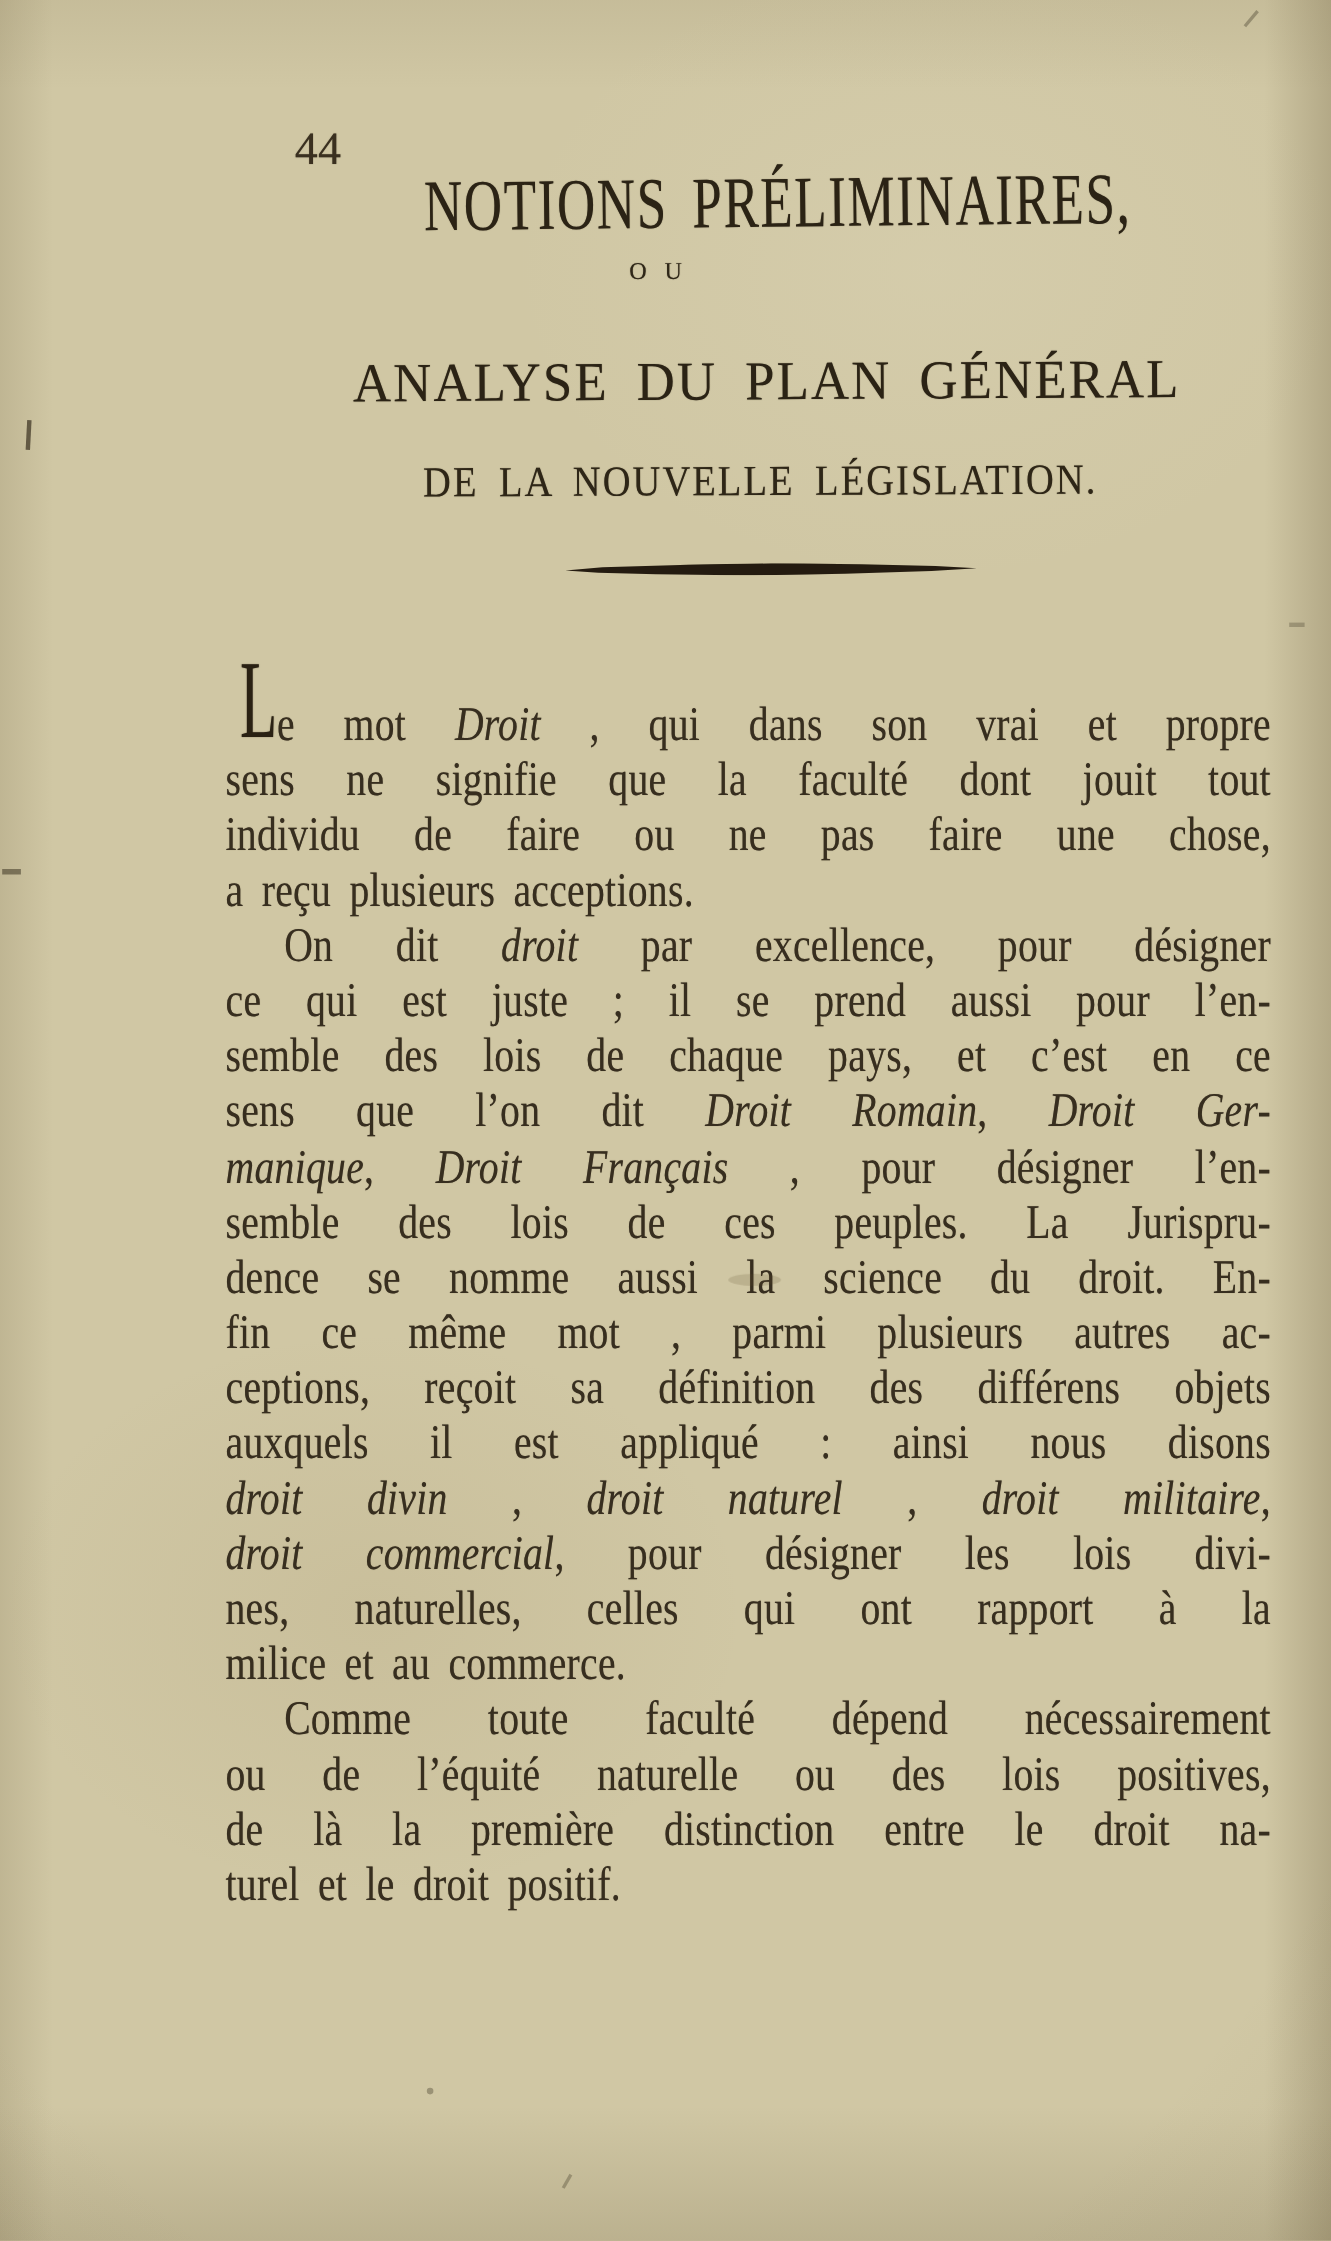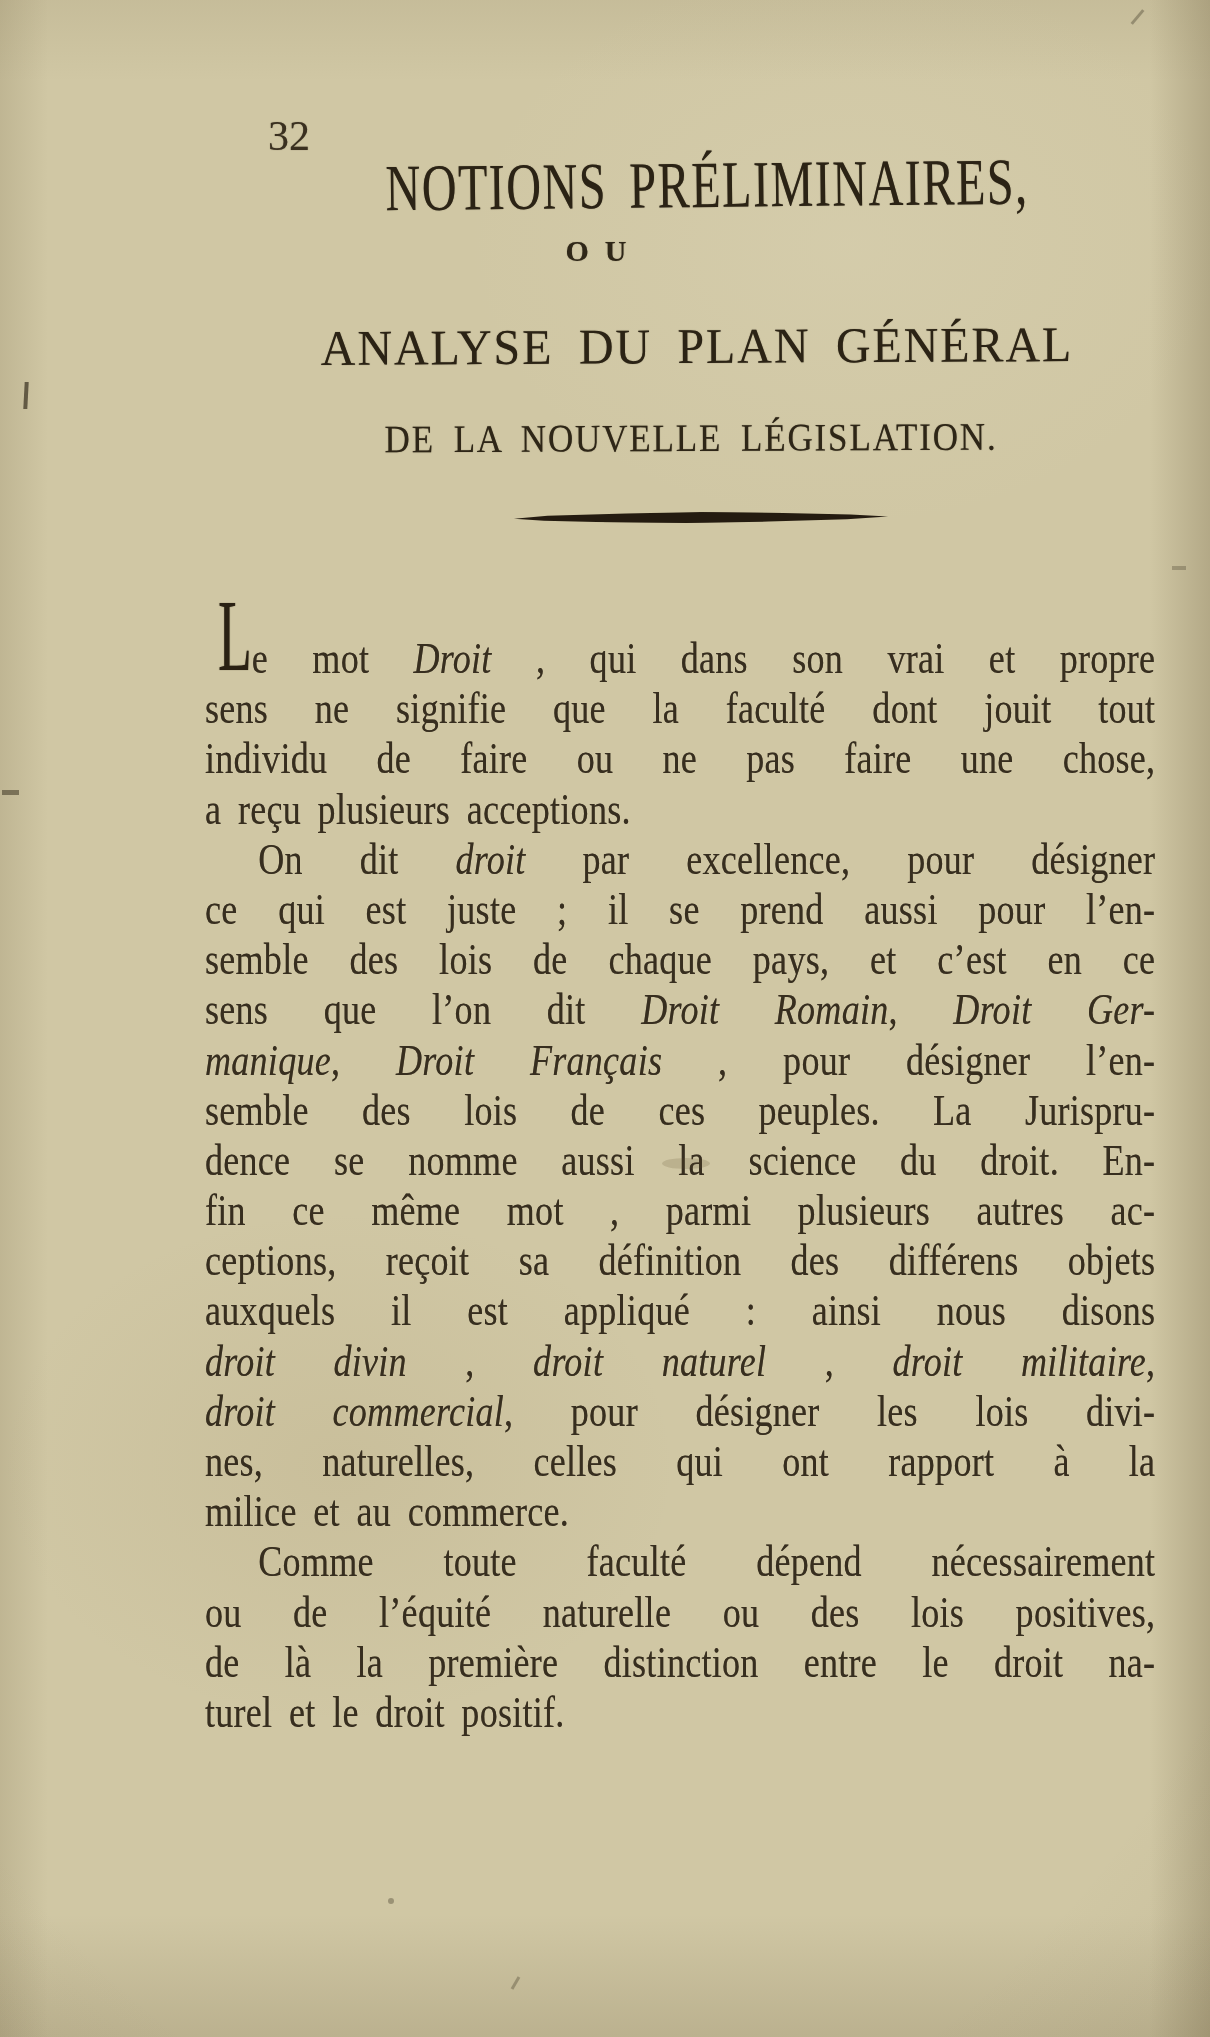--- a/index.html
+++ b/index.html
@@ -20,21 +20,21 @@
       radial-gradient(ellipse 45% 20% at 70% 12%, rgba(225,218,190,0.25), rgba(0,0,0,0) 70%),
       #d0c7a4;
     color:#32291c;
   }
   .hdr{position:absolute;white-space:nowrap;text-align:center;
        text-shadow:0 0 1px rgba(46,36,20,0.55);}
   .page-number{position:absolute;left:268px;top:112px;font-size:42px;color:#3a3020;
        text-shadow:0 0 1px rgba(46,36,20,0.5);}
   .t1{left:157px;top:147px;width:1100px;font-size:66px;letter-spacing:2px;word-spacing:12px;
       transform:rotate(-0.6deg) scaleX(0.73);transform-origin:50% 50%;color:#2b2315;}
-  .t-ou{left:504px;top:234px;width:200px;font-size:30px;letter-spacing:16px;color:#2f2718;font-weight:bold;}
+  .t-ou{left:504px;top:234px;width:200px;font-size:22px;letter-spacing:16px;color:#2f2718;}
   .t2{left:247px;top:317px;width:900px;font-size:50px;letter-spacing:2px;word-spacing:12px;
       transform:rotate(-0.3deg) scaleX(0.96);color:#2b2315;}
   .t3{left:291px;top:415px;width:800px;font-size:39px;letter-spacing:2px;word-spacing:9px;
       transform:rotate(-0.25deg) scaleX(0.90);color:#2e2617;}
   .rule{position:absolute;left:514px;top:512px;width:374px;height:11px;background:#241b10;
       transform:rotate(-0.3deg);
       clip-path:polygon(0 52%,9% 26%,30% 10%,50% 0,72% 12%,90% 30%,100% 50%,89% 72%,68% 90%,46% 100%,22% 86%,8% 72%);
       box-shadow:0 0 2px rgba(36,27,16,0.5);}
   .body-text{
     position:absolute;left:205px;top:634px;width:1159px;
@@ -52,21 +52,21 @@
     transform:scaleX(0.67);transform-origin:left top;letter-spacing:0;
     color:#2a2113;text-shadow:0 0 1.5px rgba(42,33,19,0.6);
   }
   .mark{position:absolute;background:rgba(44,36,21,0.65);}
 </style>
 </head>
 <body>
 
 <div class="paper">
 
-  <div class="page-number">32</div>
+  <div class="page-number">44</div>
 
   <div class="hdr t1">NOTIONS PRÉLIMINAIRES,</div>
   <div class="hdr t-ou">OU</div>
   <div class="hdr t2">ANALYSE DU PLAN GÉNÉRAL</div>
   <div class="hdr t3">DE LA NOUVELLE LÉGISLATION.</div>
 
   <div class="rule"></div>
 
   <div class="body-text">
       <div class="line first"><span class="dropcap">L</span><span>e mot </span><span class="it">Droit</span><span> , qui dans son vrai et propre</span></div>

